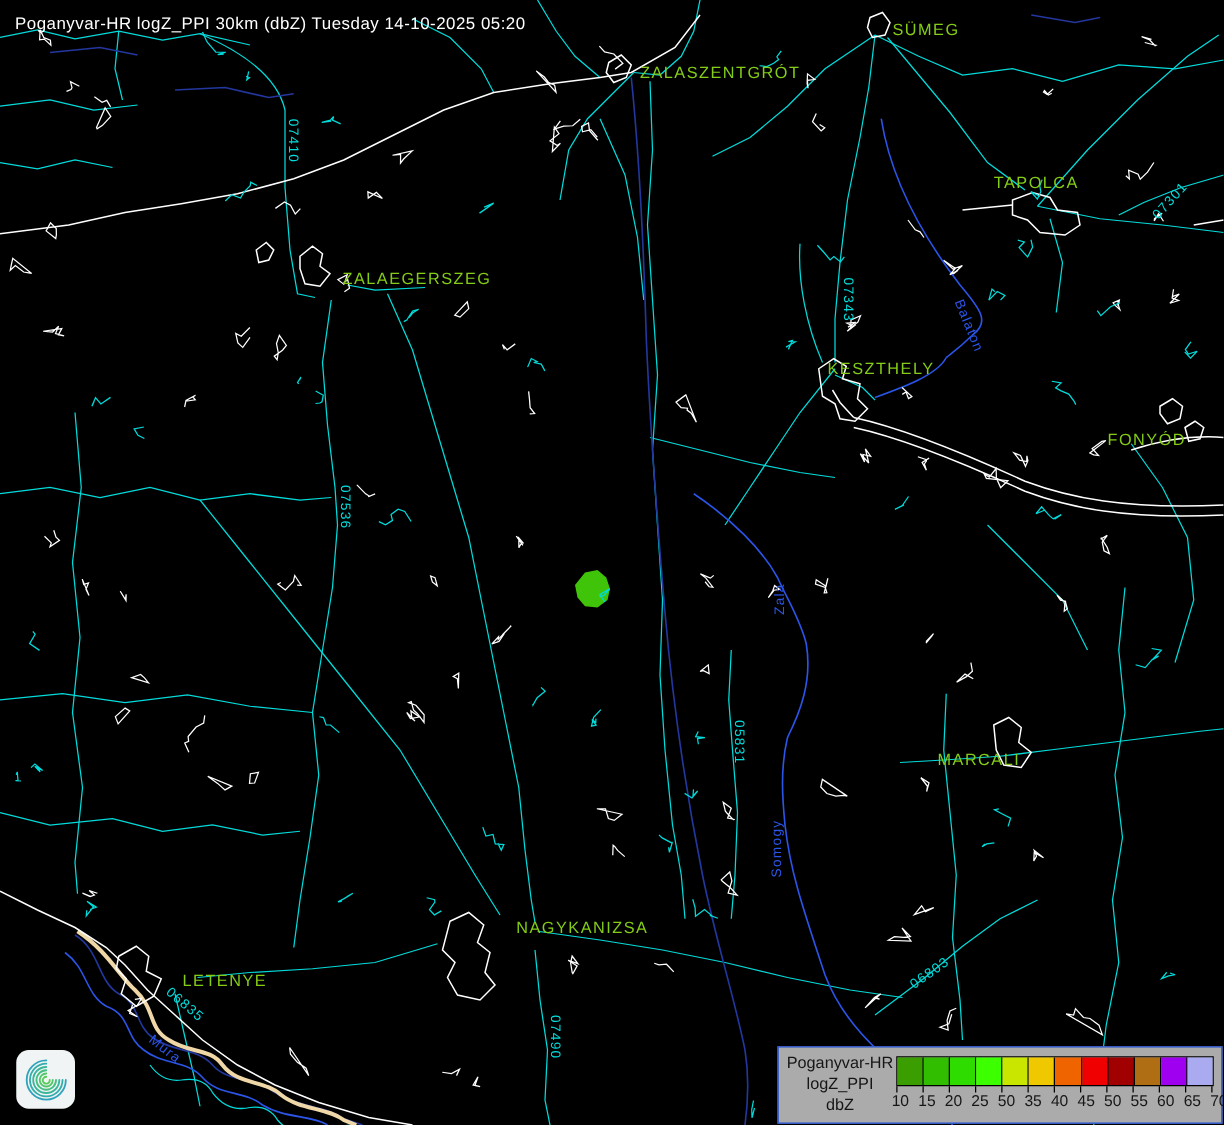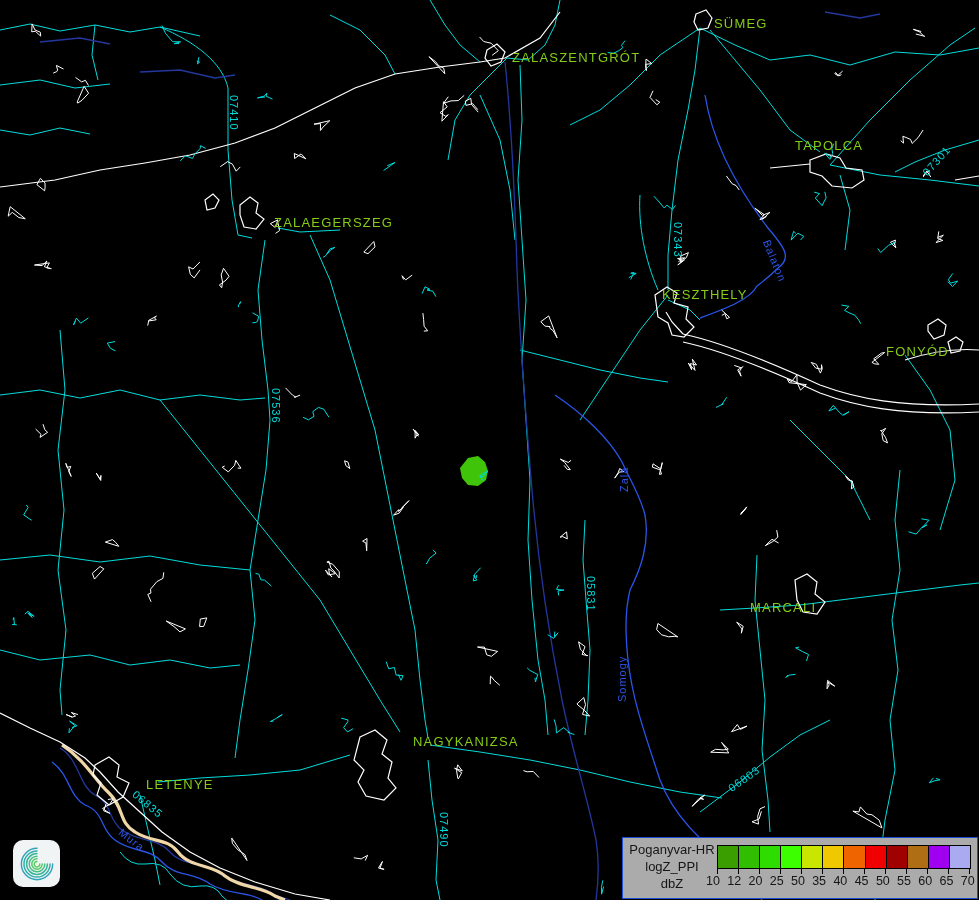--- a/index.html
+++ b/index.html
@@ -16,21 +16,21 @@
           background:#ababab;border:1px solid #1d4ed8;box-sizing:border-box;}
   .legend-title{position:absolute;left:4px;top:3px;width:90px;text-align:center;
                 color:#161616;font-size:13px;line-height:17px;}
   .colorbar{position:absolute;left:94px;top:7px;width:254px;height:24px;display:flex;
             border:1px solid #000;box-sizing:border-box;}
   .lcell{flex:1;border-right:1px solid #000;}
   .lcell:last-child{border-right:none;}
   .tickmarks{position:absolute;left:94px;top:31px;width:254px;height:5px;}
   .tickmarks div{position:absolute;top:0;width:1px;height:5px;background:#000;}
   .ticks{position:absolute;left:83px;top:36px;width:276px;display:flex;}
-  .ticks span{flex:1;text-align:left;color:#161616;font-size:12.5px;}
+  .ticks span{flex:1;text-align:right;color:#161616;font-size:12.5px;}
   
   .logo{position:absolute;left:13px;top:840px;width:47px;height:47px;background:#f1f4f4;
         border-radius:10px;display:flex;align-items:center;justify-content:center;}
 </style>
 </head>
 <body>
 
 <div id="screen">
 
   <svg id="mapsvg" width="979" height="900" viewBox="0 0 979 900">
@@ -248,20 +248,21 @@
         <path d="M800.4,240.1 l3.5,-3.7 l-6.1,-3.2 l-6.7,6.9 l1.6,-5.8 l0.9,-3.0 l2.3,2.1" fill="none" stroke="#00dcdc" stroke-width="1"></path>
         <path d="M574.4,734.6 l-6.6,-2.3 l2.1,0.6 l-6.3,-5.3 l-7.2,5.4 l-0.3,-6.8 l-1.9,-6.8" fill="none" stroke="#00dcdc" stroke-width="1"></path>
         <path d="M265.0,97.0 l-7.6,0.9 l6.9,-1.8 l2.6,-2.9 l-0.9,2.9 l6.5,3.0" fill="none" stroke="#00dcdc" stroke-width="1"></path>
         <path d="M205.6,148.4 l-5.1,-2.7 l-0.3,2.8 l-5.1,5.2 l-2.7,4.7 l-7.0,-2.6 l-5.2,5.0" fill="none" stroke="#00dcdc" stroke-width="1"></path>
         <path d="M799.1,647.1 l-3.5,0.7 l6.6,3.6 l6.3,3.1 l-2.0,6.6" fill="none" stroke="#00dcdc" stroke-width="1"></path>
         <path d="M558.7,595.4 l-0.7,-4.5 l5.9,-0.8 l-7.4,-0.8 l2.1,-4.1" fill="none" stroke="#00dcdc" stroke-width="1"></path>
         <path d="M547.7,634.7 l5.9,3.7 l4.5,-5.6 l-3.7,4.0 l0.4,-5.3" fill="none" stroke="#00dcdc" stroke-width="1"></path>
       </g>
   </svg>
 
+  <div class="lbl title" style="left:12px;top:11px">Poganyvar-HR logZ_PPI 30km (dbZ) Tuesday 14-10-2025 05:20</div>
 
   <div class="lbl city" style="left:714px;top:16px">SÜMEG</div>
   <div class="lbl city" style="left:512px;top:50px">ZALASZENTGRÓT</div>
   <div class="lbl city" style="left:795px;top:138px">TAPOLCA</div>
   <div class="lbl city" style="left:274px;top:215px">ZALAEGERSZEG</div>
   <div class="lbl city" style="left:662px;top:287px">KESZTHELY</div>
   <div class="lbl city" style="left:886px;top:344px">FONYÓD</div>
   <div class="lbl city" style="left:750px;top:600px">MARCALI</div>
   <div class="lbl city" style="left:413px;top:734px">NAGYKANIZSA</div>
   <div class="lbl city" style="left:146px;top:777px">LETENYE</div>
@@ -310,21 +311,21 @@
         <div style="left: 126px;"></div>
         <div style="left: 147px;"></div>
         <div style="left: 168px;"></div>
         <div style="left: 189px;"></div>
         <div style="left: 210px;"></div>
         <div style="left: 231px;"></div>
         <div style="left: 252px;"></div>
       </div>
     <div class="ticks">
         <span>10</span>
-        <span>12</span>
+        <span>15</span>
         <span>20</span>
         <span>25</span>
         <span>50</span>
         <span>35</span>
         <span>40</span>
         <span>45</span>
         <span>50</span>
         <span>55</span>
         <span>60</span>
         <span>65</span>

